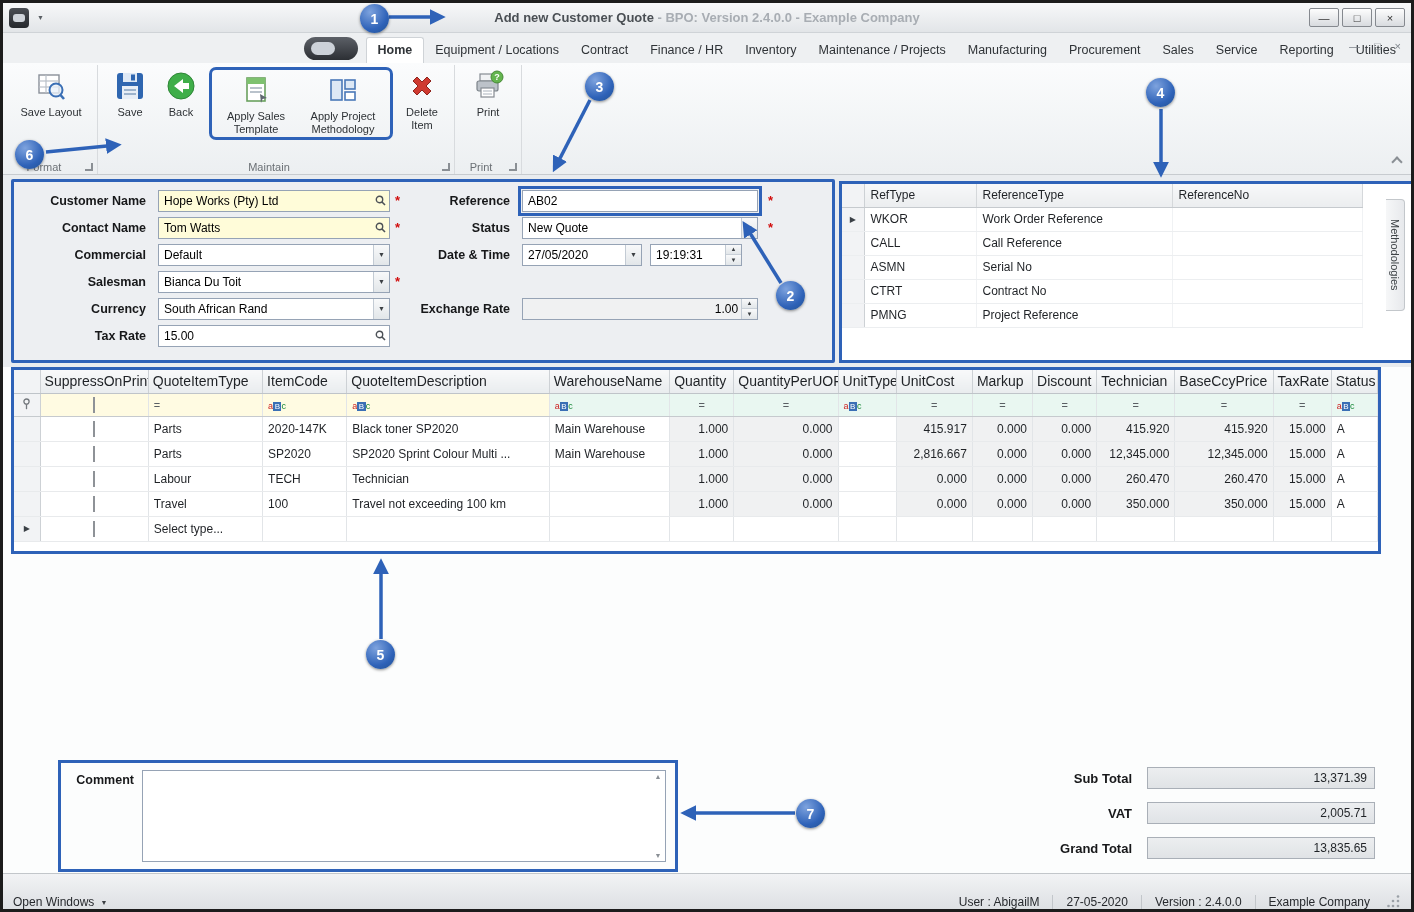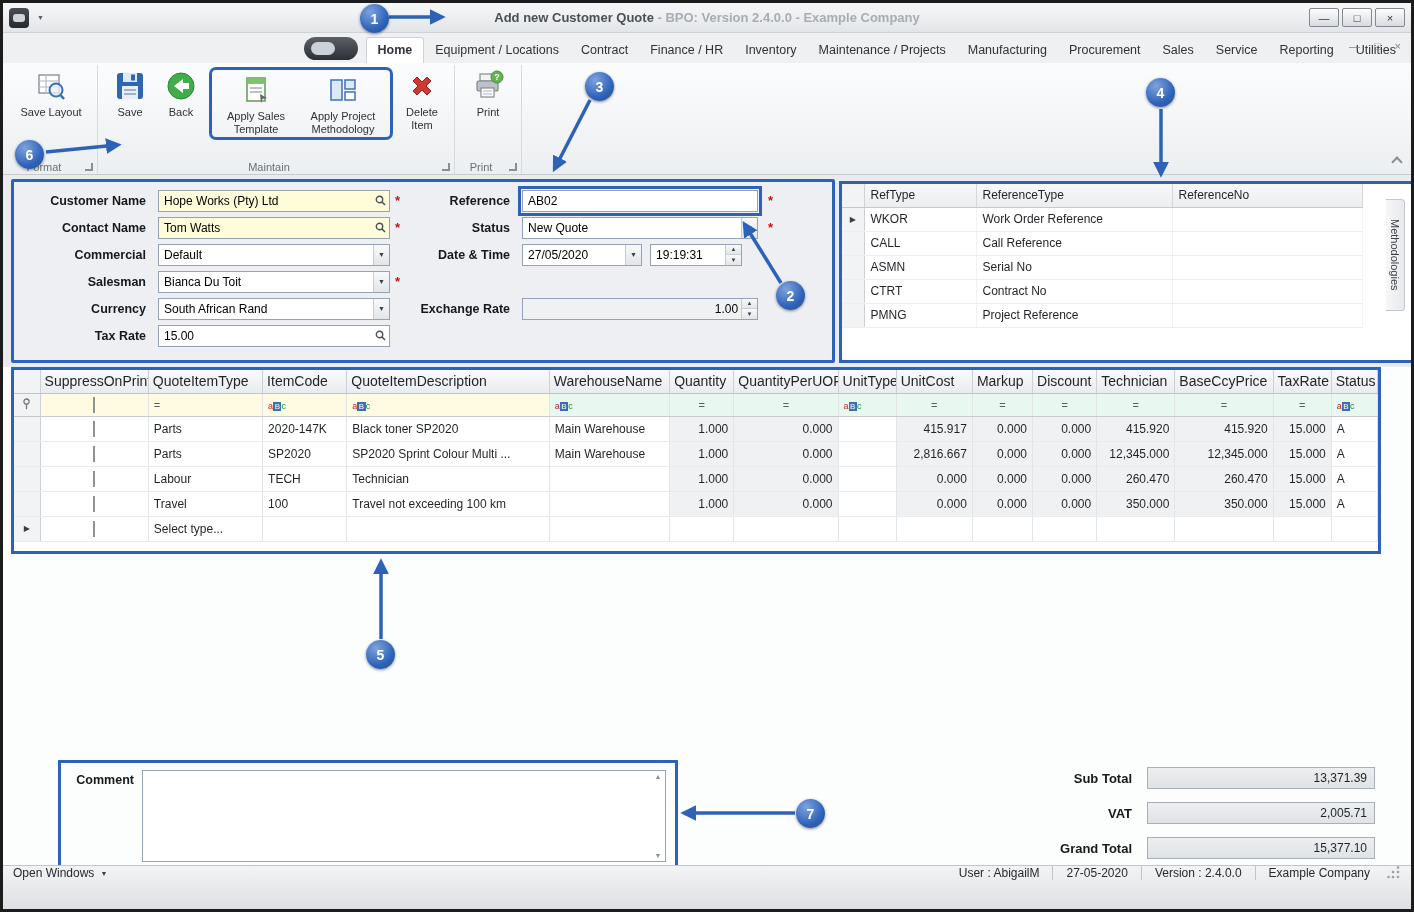--- a/index.html
+++ b/index.html
@@ -93,21 +93,21 @@
   .clabel { width:72px; text-align:right; font-weight:bold; font-size:12.5px; color:#17181a; padding:3px 8px 0 0; }
   .ctext { flex:1; position:relative; border:1px solid #96a3b5; background:#fff; }
   .cscroll { position:absolute; right:0; top:0; bottom:0; width:14px; display:flex; flex-direction:column; align-items:center; justify-content:space-between; padding:2px 0; color:#8a8f95; font-size:7px; }
 
   .totals { position:absolute; left:900px; top:764px; width:472px; z-index:10; }
   .trow { display:flex; justify-content:flex-end; align-items:center; gap:15px; height:22px; margin-bottom:13px; }
   .tlabel { font-weight:bold; font-size:13px; color:#17181a; }
   .tval { width:228px; height:22px; border:1px solid #a9afb7; background:linear-gradient(#eceef0,#e0e3e6); display:flex; align-items:center; justify-content:flex-end; padding:0 7px; font-size:12px; color:#1f2226; }
 
   
-  .statusbar { position:absolute; left:0; right:0; bottom:0; height:44px; background:linear-gradient(#f2f3f5,#dde0e3); border-top:1px solid #c2c6ca; display:flex; align-items:flex-start; padding:0 10px; font-size:12px; color:#26292d; z-index:20; }
+  .statusbar { position:absolute; left:0; right:0; bottom:0; height:36px; background:linear-gradient(#f2f3f5,#dde0e3); border-top:1px solid #c2c6ca; display:flex; align-items:flex-end; padding:0 10px; font-size:12px; color:#26292d; z-index:20; }
   .ow { display:flex; align-items:center; gap:6px; cursor:default; }
   .ow .arr { font-size:7px; color:#3c4044; }
   .sb-right { margin-left:auto; display:flex; align-items:center; }
   .seg { padding:0 13px; }
   .seg + .seg { border-left:1px solid #c2c6ca; }
   .grip { width:14px; height:14px; margin-left:4px; }
 
   
   .ann { position:absolute; inset:0; z-index:55; pointer-events:none; }
   .callout { position:absolute; width:29px; height:29px; border-radius:50%; background:radial-gradient(circle at 35% 28%, #7ea3de, #2e62b8 62%, #23518f); color:#fff; font-weight:bold; font-size:14px; display:flex; align-items:center; justify-content:center; z-index:60; box-shadow:0 1px 3px rgba(0,0,0,.45); }
@@ -574,21 +574,21 @@
     <div class="trow">
       <span class="tlabel">Sub Total</span>
       <span class="tval">13,371.39</span>
     </div>
     <div class="trow">
       <span class="tlabel">VAT</span>
       <span class="tval">2,005.71</span>
     </div>
     <div class="trow">
       <span class="tlabel">Grand Total</span>
-      <span class="tval">15,377.10</span>
+      <span class="tval">13,835.65</span>
     </div>
   </div>
 
   <div class="statusbar">
     <div class="ow">
       <span>Open Windows</span>
       <span class="arr">▼</span>
     </div>
     <div class="sb-right">
       <span class="seg">User : AbigailM</span>

